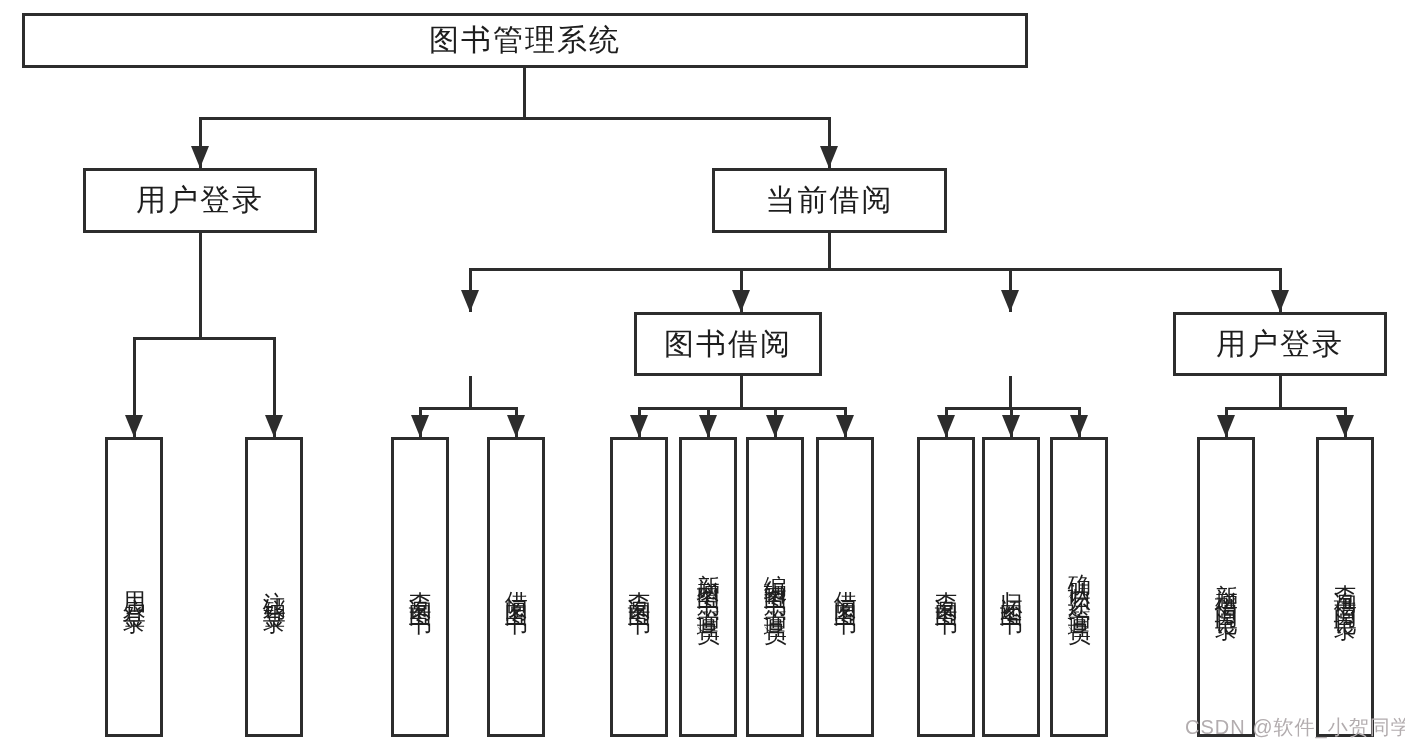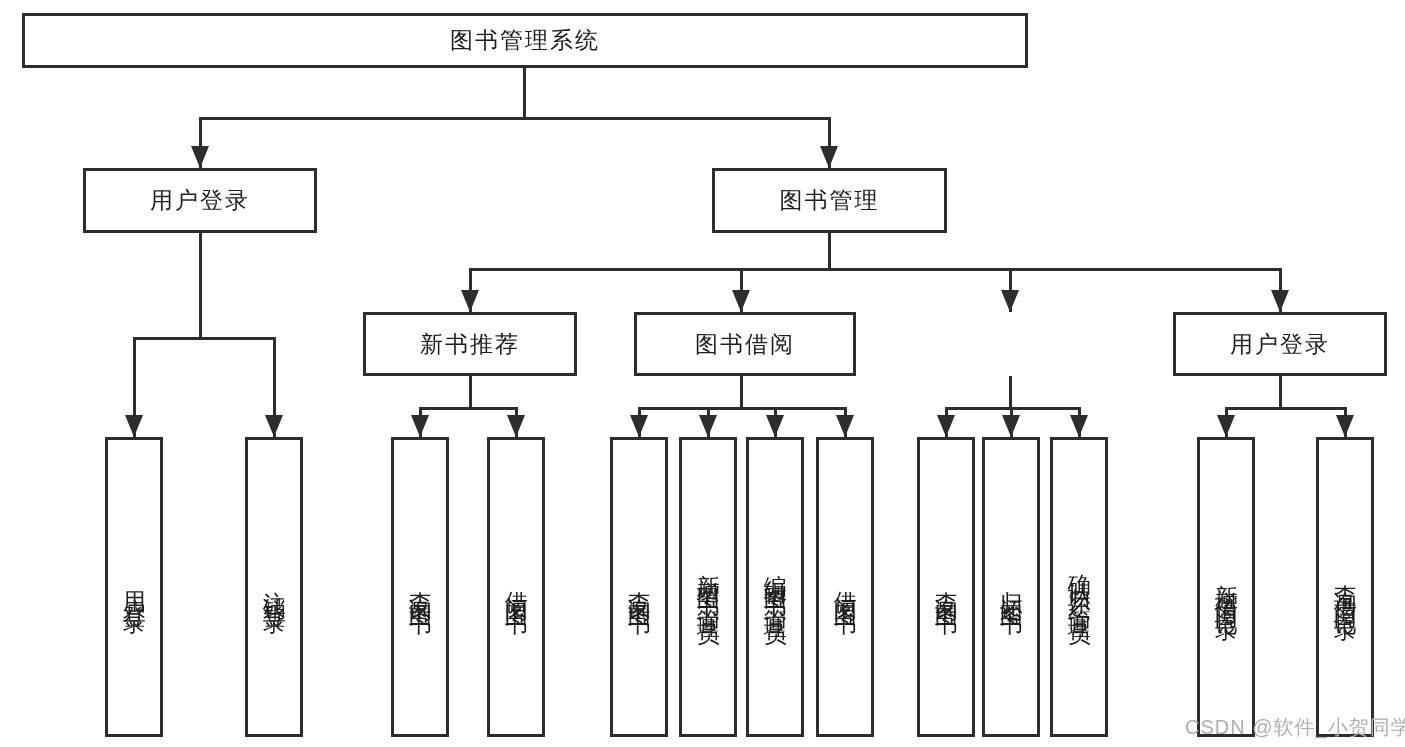--- a/index.html
+++ b/index.html
@@ -12,21 +12,21 @@
   }
   .canvas { position: absolute; left: 0; top: 0; width: 1405px; height: 747px; }
 
   .node {
     position: absolute;
     border: 3px solid #2d2d2d;
     background: #ffffff;
     display: flex; align-items: center; justify-content: center;
     color: #1d1d1d;
   }
-  .h-label { font-size: 23px; letter-spacing: 2px; white-space: nowrap; }
+  .h-label { font-size: 30px; letter-spacing: 2px; white-space: nowrap; }
   .v-node .v-label {
     writing-mode: vertical-rl;
     text-orientation: mixed;
     font-size: 23px;
     letter-spacing: 7px;
     line-height: 1.1;
   }
 
   .vline, .hline { position: absolute; background: #2d2d2d; }
   .vline { width: 3px; }
@@ -61,45 +61,42 @@
   <div class="hline" style="left:199px; top:117px; width:632px;"></div>
   <div class="vline" style="left:199px; top:117px; height:51px;"></div>
   <div class="vline" style="left:828px; top:117px; height:51px;"></div>
   <div class="arrow" style="left:191px; top:146px;"></div>
   <div class="arrow" style="left:820px; top:146px;"></div>
 
   <div class="node" style="left:83px; top:168px; width:234px; height:65px;">
     <span class="h-label">用户登录</span>
   </div>
   <div class="node" style="left:712px; top:168px; width:235px; height:65px;">
-    <span class="h-label">图书管理</span>
+    <span class="h-label">当前借阅</span>
   </div>
 
   <div class="vline" style="left:199px; top:233px; height:104px;"></div>
   <div class="hline" style="left:133px; top:337px; width:143px;"></div>
   <div class="vline" style="left:133px; top:337px; height:100px;"></div>
   <div class="vline" style="left:273px; top:337px; height:100px;"></div>
   <div class="arrow" style="left:125px; top:415px;"></div>
   <div class="arrow" style="left:265px; top:415px;"></div>
 
   <div class="vline" style="left:828px; top:233px; height:35px;"></div>
   <div class="hline" style="left:469px; top:268px; width:813px;"></div>
   <div class="vline" style="left:469px; top:268px; height:44px;"></div>
   <div class="vline" style="left:740px; top:268px; height:44px;"></div>
   <div class="vline" style="left:1009px; top:268px; height:44px;"></div>
   <div class="vline" style="left:1279px; top:268px; height:44px;"></div>
   <div class="arrow" style="left:461px; top:290px;"></div>
   <div class="arrow" style="left:732px; top:290px;"></div>
   <div class="arrow" style="left:1001px; top:290px;"></div>
   <div class="arrow" style="left:1271px; top:290px;"></div>
 
-  <div class="node" style="left:363px; top:312px; width:214px; height:64px;">
-    <span class="h-label">新书推荐</span>
-  </div>
-  <div class="node" style="left:634px; top:312px; width:222px; height:64px;">
+  <div class="node" style="left:634px; top:312px; width:188px; height:64px;">
     <span class="h-label">图书借阅</span>
   </div>
   <div class="node" style="left:1173px; top:312px; width:214px; height:64px;">
     <span class="h-label">用户登录</span>
   </div>
 
   <div class="vline" style="left:469px; top:376px; height:31px;"></div>
   <div class="hline" style="left:419px; top:407px; width:99px;"></div>
   <div class="vline" style="left:419px; top:407px; height:30px;"></div>
   <div class="vline" style="left:515px; top:407px; height:30px;"></div>

